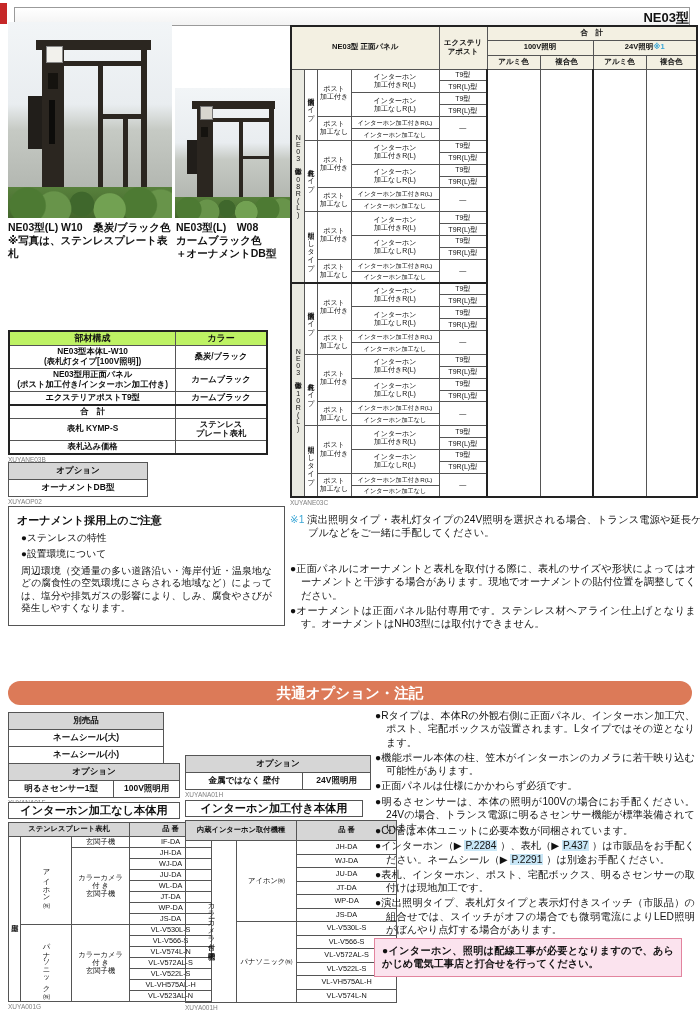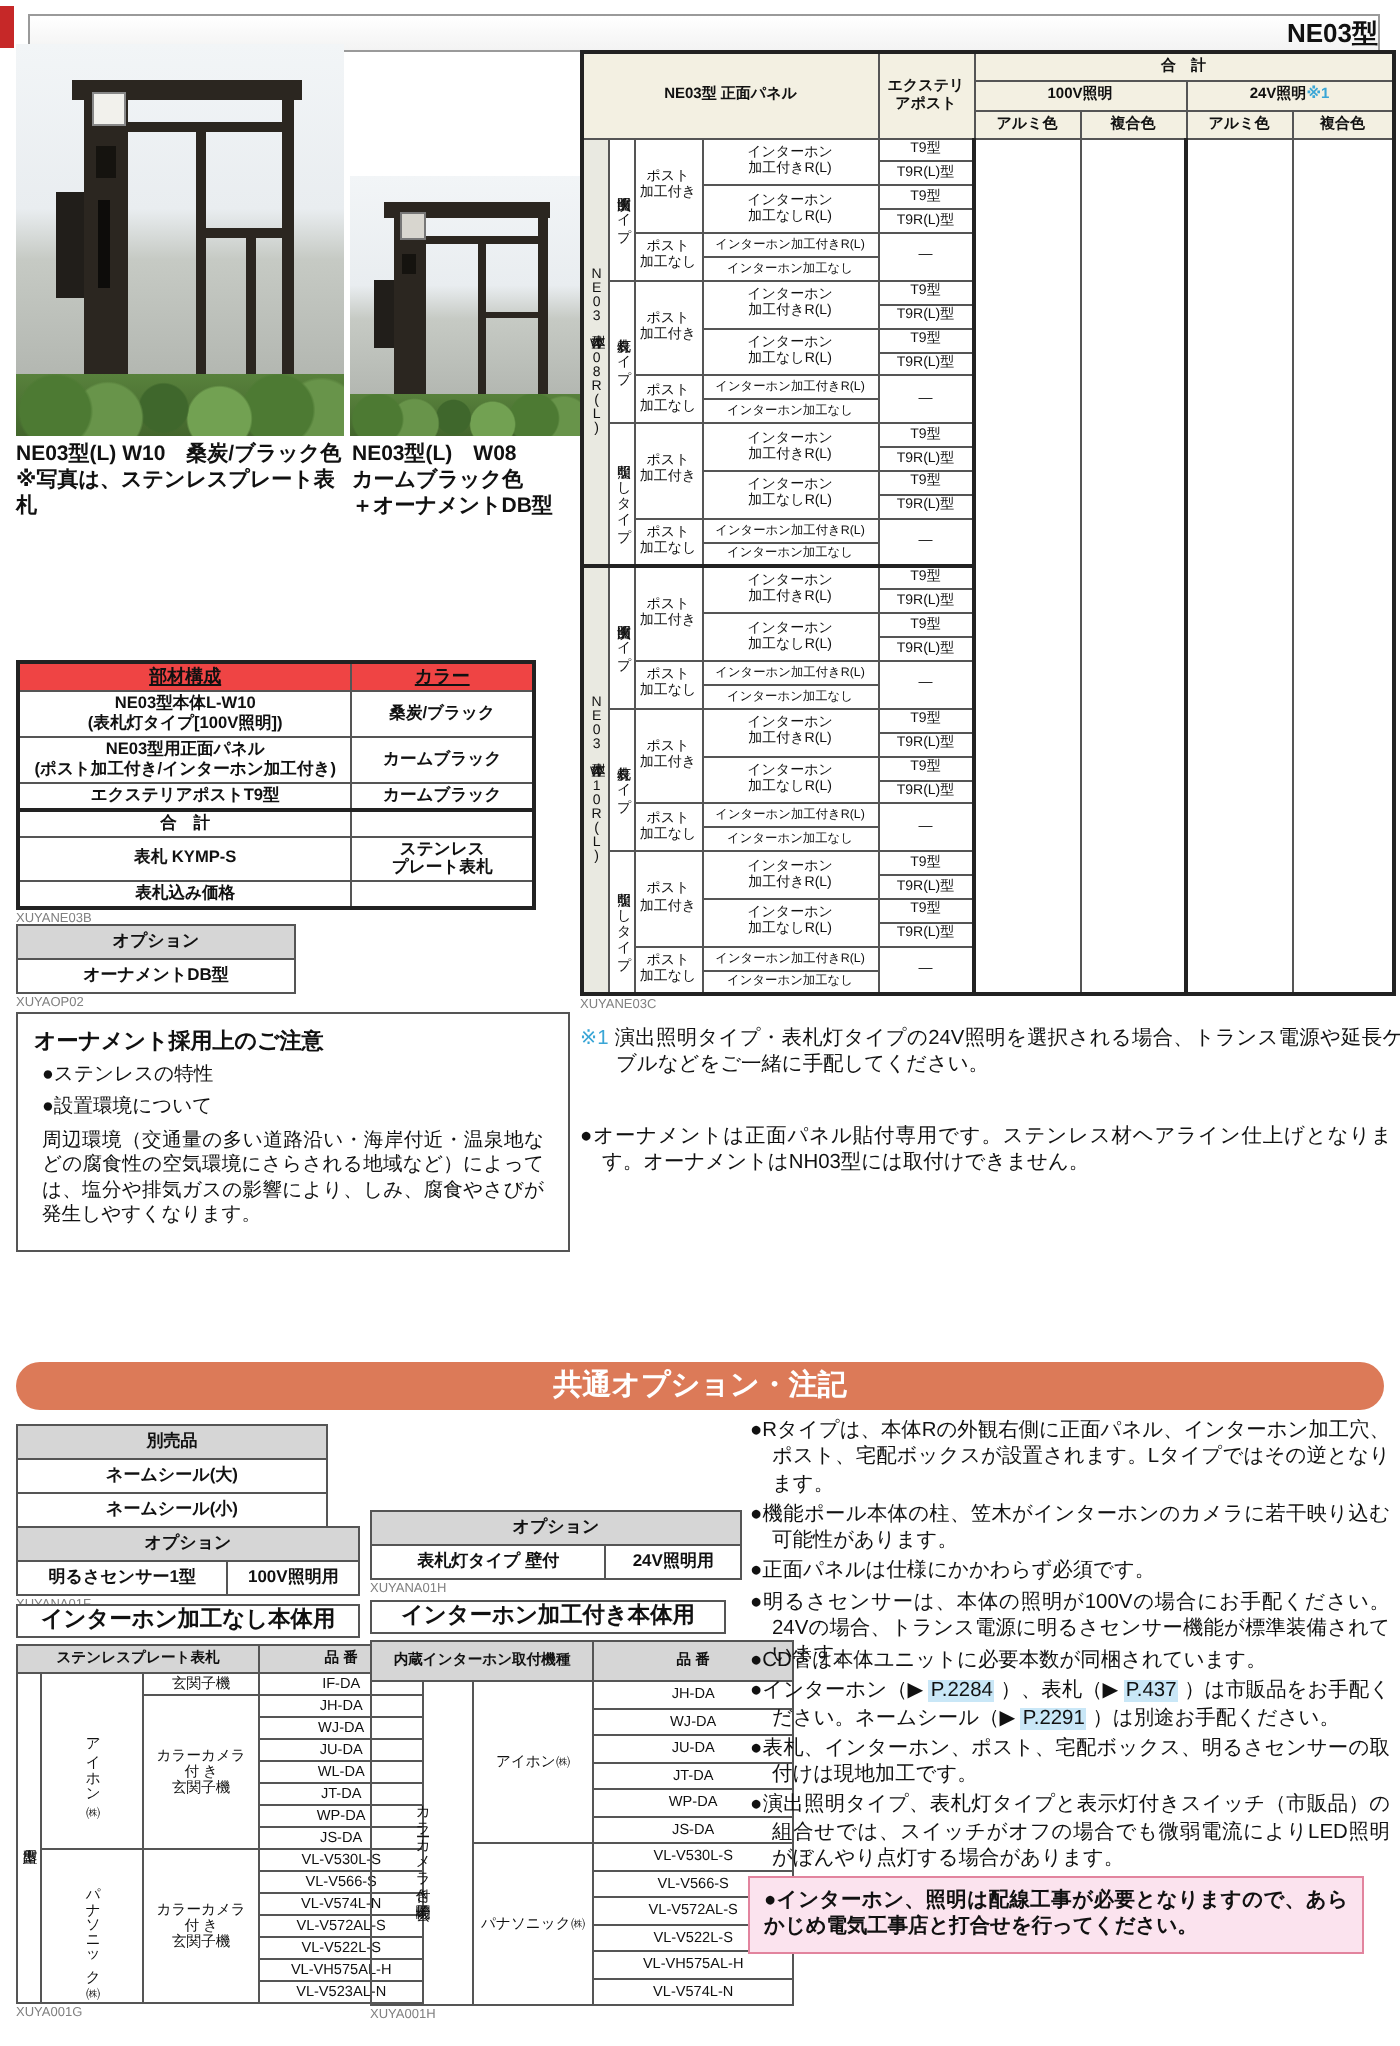--- a/index.html
+++ b/index.html
@@ -37,21 +37,21 @@
   .spec td.blockcol{background:#e9e9e1;}
   .spec td.small1{font-size:6.2px;}
   .spec tr.blocksep td:not(.price){border-top:2px solid #222;}
   .vert{writing-mode:vertical-rl;text-orientation:upright;padding:1px 0;}
   .mkblue{color:#3aa6d6;}
   .code{font-size:6.5px;color:#808080;margin-top:1px;}
   
   .parts{width:260px;border:2px solid #222;}
   .parts th,.parts td{border:1px solid #555;text-align:center;vertical-align:middle;
                       font-size:8.3px;font-weight:bold;line-height:1.2;padding:1px 2px;}
-  .parts th{background:#ef4444;font-size:9px;text-decoration:underline;}
+  .parts th{background:#bef264;font-size:9px;}
   .parts tr.totrow td{border-top:2px solid #222;}
   .optbox{border:1.5px solid #444;}
   .optbox th,.optbox td{border:1px solid #555;text-align:center;font-size:8.5px;
                         font-weight:bold;padding:2px 3px;}
   .optbox th{background:#d6d6d6;}
   
   .noticebox{border:1.3px solid #555;padding:6px 8px;width:259px;background:#fff;}
   .noticebox h3{margin:0 0 4px 0;font-size:11px;}
   .noticebox p{margin:4px;font-size:9.8px;line-height:1.27;text-align:justify;}
   
@@ -442,20 +442,21 @@
   </table>
   <div class="code">XUYANE03C</div>
 </div>
 
 <div class="abs specnote" style="left:290px;top:513px;width:404px;">
   <span class="mkblue">※1</span>
   <span>演出照明タイプ・表札灯タイプの24V照明を選択される場合、トランス電源や延長ケーブルなどをご一緒に手配してください。</span>
 </div>
 
 <div class="abs blts" style="left:290px;top:562px;width:406px;" id="mid-notes">
+    <div>●正面パネルにオーナメントと表札を取付ける際に、表札のサイズや形状によってはオーナメントと干渉する場合があります。現地でオーナメントの貼付位置を調整してください。</div>
     <div>●オーナメントは正面パネル貼付専用です。ステンレス材ヘアライン仕上げとなります。オーナメントはNH03型には取付けできません。</div>
   </div>
 
 <div class="abs" style="left:8px;top:330px;">
   <table class="parts">
     <colgroup>
         <col style="width:168px">
         <col style="width:92px">
       </colgroup>
     <thead>
@@ -561,21 +562,21 @@
   <table class="optbox" style="width:186px;">
     <colgroup>
         <col style="width:118px">
         <col style="width:68px">
       </colgroup>
     <tbody>
         <tr>
           <th colspan="2">オプション</th>
         </tr>
     <tr>
-      <td>表札灯タイプ 壁付</td>
+      <td>金属ではなく 壁付</td>
       <td>24V照明用</td>
     </tr>
   </tbody>
     </table>
   <div class="code">XUYANA01H</div>
 </div>
 
 <div class="abs hdrbox" style="left:8px;top:802px;width:170px;">インターホン加工なし本体用</div>
 <div class="abs" style="left:8px;top:822px;">
   <table class="iph iphL">

